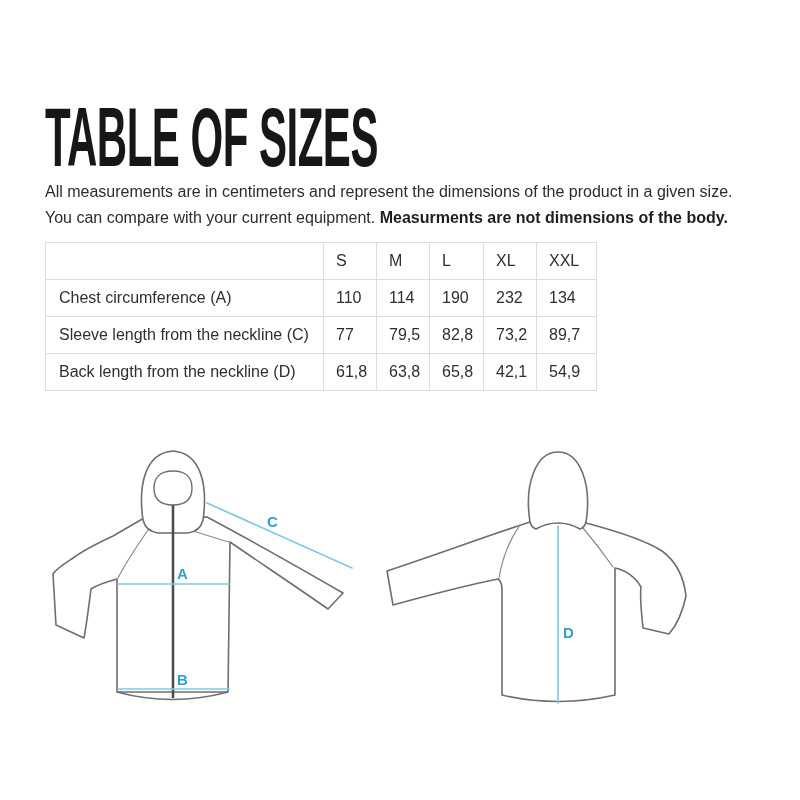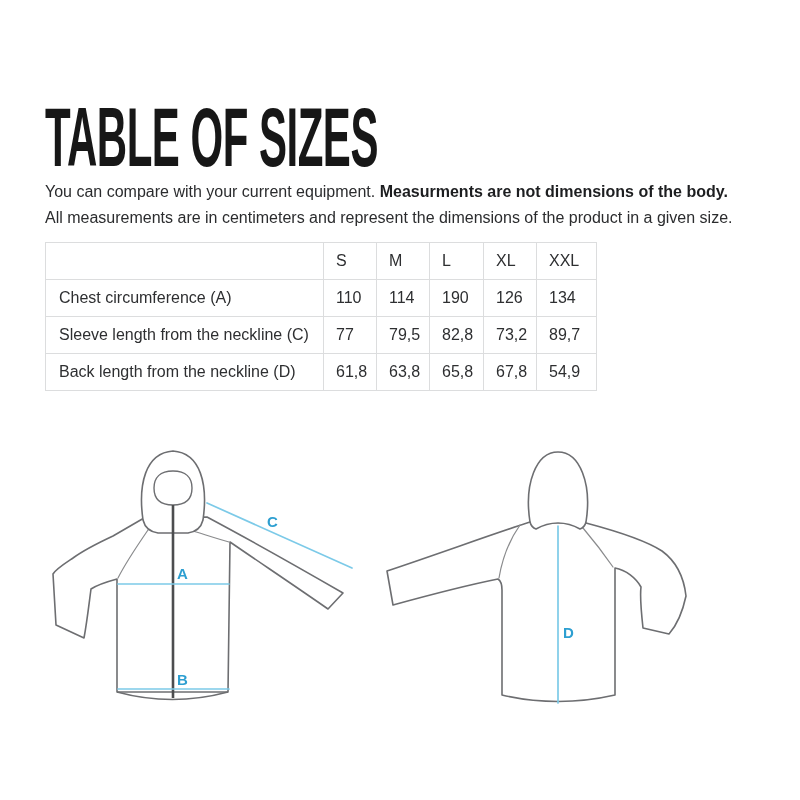--- a/index.html
+++ b/index.html
@@ -54,22 +54,22 @@
   .mlabel  { font-family:"Liberation Sans", sans-serif; font-size:15px; font-weight:700; }
 </style>
 </head>
 <body>
 
 <div class="page">
 
   <h1 class="page-title">TABLE OF SIZES</h1>
 
   <div class="intro">
+    <div class="line">All measurements are in centimeters and represent the dimensions of the product in a given size.</div>
     <div class="line"><span>You can compare with your current equipment. </span><b>Measurments are not dimensions of the body.</b></div>
-    <div class="line">All measurements are in centimeters and represent the dimensions of the product in a given size.</div>
   </div>
 
   <table class="sizes">
     <colgroup>
       <col style="width:278px">
         <col style="width:53px">
         <col style="width:53px">
       <col style="width:54px">
         <col style="width:53px">
         <col style="width:60px">
@@ -83,37 +83,37 @@
         <th>XL</th>
         <th>XXL</th>
       </tr>
     </thead>
     <tbody>
       <tr>
         <td class="label-col">Chest circumference (A)</td>
         <td>110</td>
         <td>114</td>
         <td>190</td>
-        <td>126</td>
+        <td>232</td>
         <td>134</td>
       </tr>
       <tr>
         <td class="label-col">Sleeve length from the neckline (C)</td>
         <td>77</td>
         <td>79,5</td>
         <td>82,8</td>
         <td>73,2</td>
         <td>89,7</td>
       </tr>
       <tr>
         <td class="label-col">Back length from the neckline (D)</td>
         <td>61,8</td>
         <td>63,8</td>
         <td>65,8</td>
-        <td>67,8</td>
+        <td>42,1</td>
         <td>54,9</td>
       </tr>
     </tbody>
   </table>
 
   <svg class="diagram front" viewBox="0 0 340 280">
 
     <path class="outline" d="M 104,78
          L 73,96
          C 58,103 44,110 33,118

